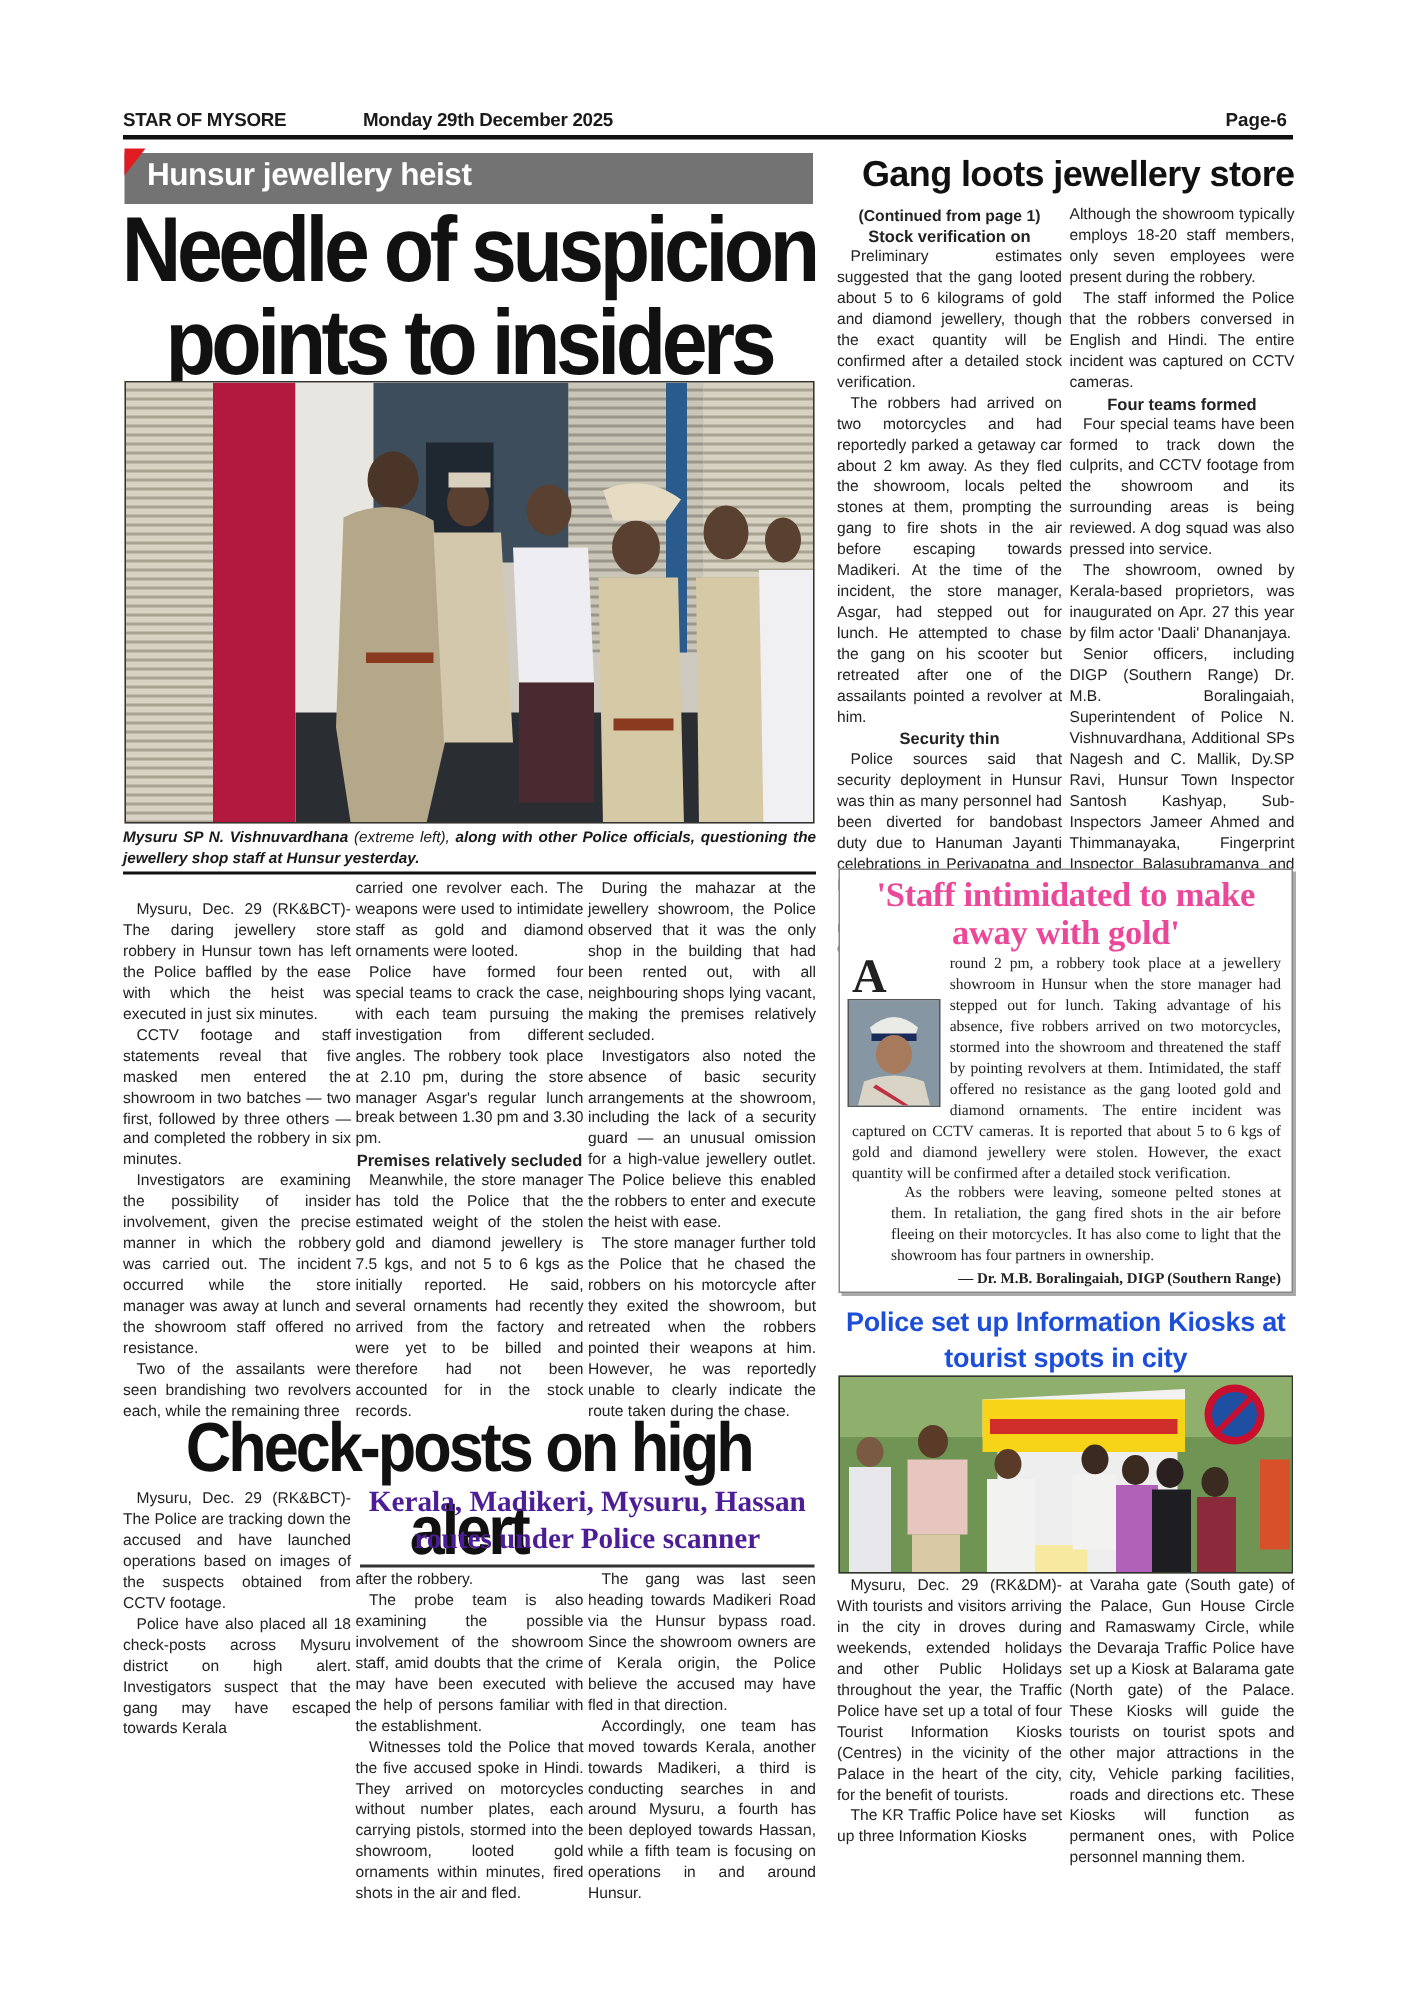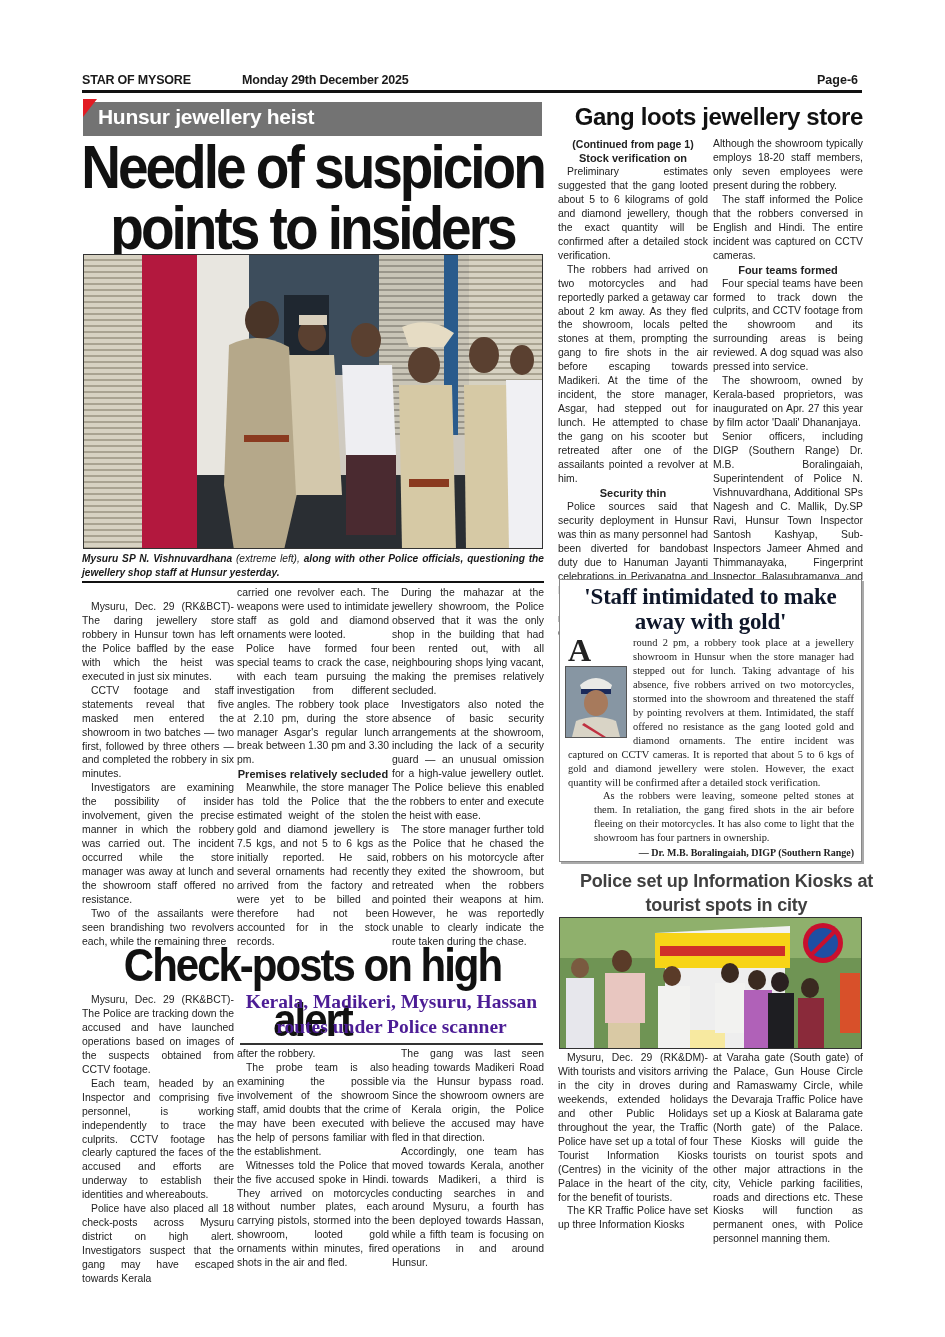--- a/index.html
+++ b/index.html
@@ -31,34 +31,34 @@
   .col { position: absolute; font-size: 10.4px; line-height: 13.95px; text-align: justify; color: #222; }
   .col p { text-indent: 9px; }
   .col .sub { text-align: center; font-weight: bold; font-size: 11px; text-indent: 0; line-height: 14px; }
   .col .sub-sm { text-align: center; font-weight: bold; font-size: 10.5px; text-indent: 0; line-height: 14px; }
 
   
   .rhead { position: absolute; left: 558px; top: 103px; width: 305px; text-align: right; font-size: 24px; font-weight: bold; letter-spacing: -0.4px; color: #111; }
 
   
   .quote-box { position: absolute; left: 559px; top: 579px; width: 303px; height: 283px; border: 1px solid #888; box-shadow: 2px 2px 0 #aaa; background: #fff; }
-  .quote-title { position: absolute; left: 0; top: 4px; width: 100%; text-align: center; font-family: "Liberation Serif", serif; font-weight: bold; color: #0f172a; font-size: 23px; line-height: 25px; letter-spacing: -0.2px; }
+  .quote-title { position: absolute; left: 0; top: 4px; width: 100%; text-align: center; font-family: "Liberation Serif", serif; font-weight: bold; color: #ec4899; font-size: 23px; line-height: 25px; letter-spacing: -0.2px; }
   .quote-body { position: absolute; left: 8px; top: 56px; width: 286px; font-family: "Liberation Serif", serif; font-size: 10.4px; line-height: 13.95px; text-align: justify; color: #222; }
   .quote-body .dropcap { float: left; font-size: 32px; line-height: 26px; font-weight: bold; margin-right: 2px; margin-top: 1px; }
   .quote-photo { float: left; width: 62px; height: 72px; margin: 2px 6px 2px 0; background: linear-gradient(#a8b3bd, #7c8a96); position: relative; border: 1px solid #555; }
   .quote-body p.indent { text-indent: 9px; margin-left: 26px; }
   .quote-sig { text-align: right; font-weight: bold; font-size: 10px; margin-top: 1px; }
 
   
   .cp-head { position: absolute; left: 80px; top: 938px; width: 465px; text-align: center; font-weight: bold; font-size: 42px; line-height: 50px; letter-spacing: -2px; color: #111; transform: scaleY(1.1); transform-origin: top; }
   .cp-sub { position: absolute; left: 238px; top: 989px; width: 307px; text-align: center; font-family: "Liberation Serif", serif; font-weight: bold; color: #4c1d95; font-size: 19.5px; line-height: 25px; }
   .cp-rule { position: absolute; left: 240px; top: 1043px; width: 303px; height: 1.5px; background: #333; }
 
   
-  .khead { position: absolute; left: 556px; top: 869px; width: 309px; text-align: center; font-weight: bold; font-size: 18px; line-height: 24px; color: #404040; letter-spacing: -0.2px; margin-left: 16px; }
+  .khead { position: absolute; left: 556px; top: 869px; width: 309px; text-align: center; font-weight: bold; font-size: 18px; line-height: 24px; color: #1d4ed8; letter-spacing: -0.2px; }
   .photo-kiosk { position: absolute; left: 559px; top: 917px; width: 303px; height: 132px; border: 1px solid #333; overflow: hidden; background: #7ea360; }
 </style>
 </head>
 <body>
 
 <div class="masthead">
   <span class="paper">STAR OF MYSORE</span>
   <span class="date">Monday 29th December 2025</span>
   <span class="page">Page-6</span>
 </div>
@@ -180,21 +180,20 @@
     <div class="quote-sig">— Dr. M.B. Boralingaiah, DIGP (Southern Range)</div>
   </div>
 </div>
 
 <div class="cp-head">Check-posts on high alert</div>
 <div class="cp-sub">Kerala, Madikeri, Mysuru, Hassan routes under Police scanner</div>
 <div class="cp-rule"></div>
 
 <div class="col" style="left:82px; top:993px; width:152px;">
   <p>Mysuru, Dec. 29 (RK&amp;BCT)- The Police are tracking down the accused and have launched operations based on images of the suspects obtained from CCTV footage.</p>
-  <p>Each team, headed by an Inspector and comprising five personnel, is working independently to trace the culprits. CCTV footage has clearly captured the faces of the accused and efforts are underway to establish their identities and whereabouts.</p>
   <p>Police have also placed all 18 check-posts across Mysuru district on high alert. Investigators suspect that the gang may have escaped towards Kerala</p>
 </div>
 <div class="col" style="left:237px; top:1047px; width:152px;">
   <p style="text-indent:0">after the robbery.</p>
   <p>The probe team is also examining the possible involvement of the showroom staff, amid doubts that the crime may have been executed with the help of persons familiar with the establishment.</p>
   <p>Witnesses told the Police that the five accused spoke in Hindi. They arrived on motorcycles without number plates, each carrying pistols, stormed into the showroom, looted gold ornaments within minutes, fired shots in the air and fled.</p>
 </div>
 <div class="col" style="left:392px; top:1047px; width:152px;">
   <p>The gang was last seen heading towards Madikeri Road via the Hunsur bypass road. Since the showroom owners are of Kerala origin, the Police believe the accused may have fled in that direction.</p>
   <p>Accordingly, one team has moved towards Kerala, another towards Madikeri, a third is conducting searches in and around Mysuru, a fourth has been deployed towards Hassan, while a fifth team is focusing on operations in and around Hunsur.</p>

